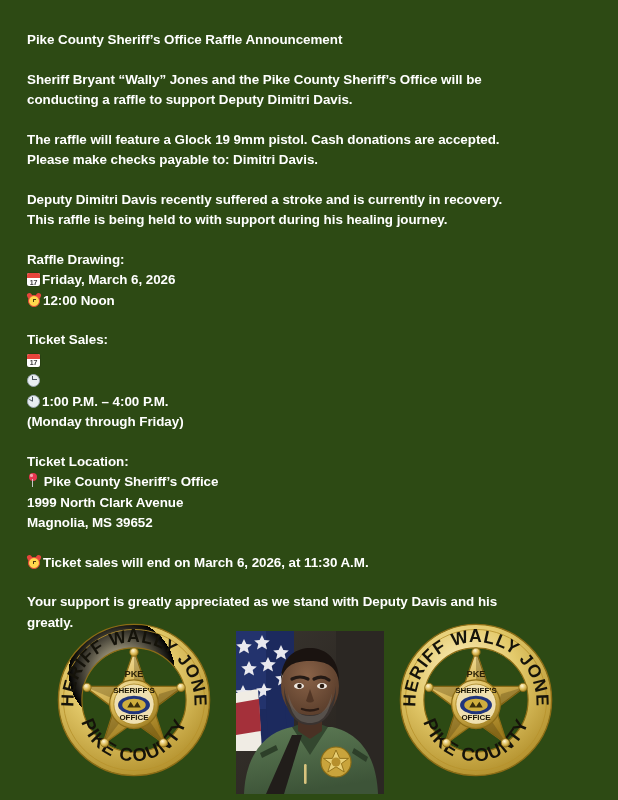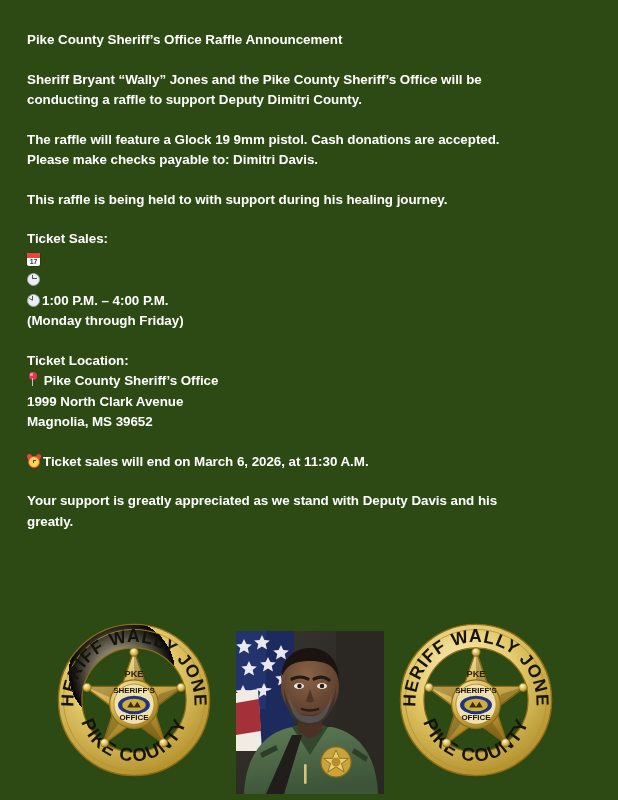--- a/index.html
+++ b/index.html
@@ -187,32 +187,38 @@
 <div id="flyer">
 
   <div class="body-copy">
 
     <div class="para">
       <span class="line">Pike County Sheriff’s Office Raffle Announcement</span>
     </div>
 
     <div class="para">
       <span class="line">Sheriff Bryant “Wally” Jones and the Pike County Sheriff’s Office will be</span>
-      <span class="line">conducting a raffle to support Deputy Dimitri County.</span>
+      <span class="line">conducting a raffle to support Deputy Dimitri Davis.</span>
     </div>
 
     <div class="para">
       <span class="line">The raffle will feature a Glock 19 9mm pistol. Cash donations are accepted.</span>
       <span class="line">Please make checks payable to: Dimitri Davis.</span>
     </div>
 
     <div class="para">
+      <span class="line">Deputy Dimitri Davis recently suffered a stroke and is currently in recovery.</span>
       <span class="line">This raffle is being held to with support during his healing  journey.</span>
     </div>
 
+    <div class="para">
+      <span class="line">Raffle Drawing:</span>
+      <span class="line"><span class="emo ico-cal"><span class="num">17</span></span><span>Friday, March 6, 2026</span></span>
+      <span class="line"><span class="emo ico-alarm"><span class="bell l"></span><span class="bell r"></span><span class="face"></span><span class="hand h"></span><span class="hand m"></span></span><span>12:00 Noon</span></span>
+    </div>
 
     <div class="para">
       <span class="line">Ticket Sales:</span>
       <span class="line"><span class="emo ico-cal"><span class="num">17</span></span></span>
       <span class="line"><span class="emo ico-clock"><i class="hr9"></i><i class="mn9"></i></span></span>
       <span class="line"><span class="emo ico-clock"><i class="hr1"></i><i class="mn1"></i></span><span>1:00 P.M. – 4:00 P.M.</span></span>
       <span class="line">(Monday through Friday)</span>
     </div>
 
     <div class="para">

